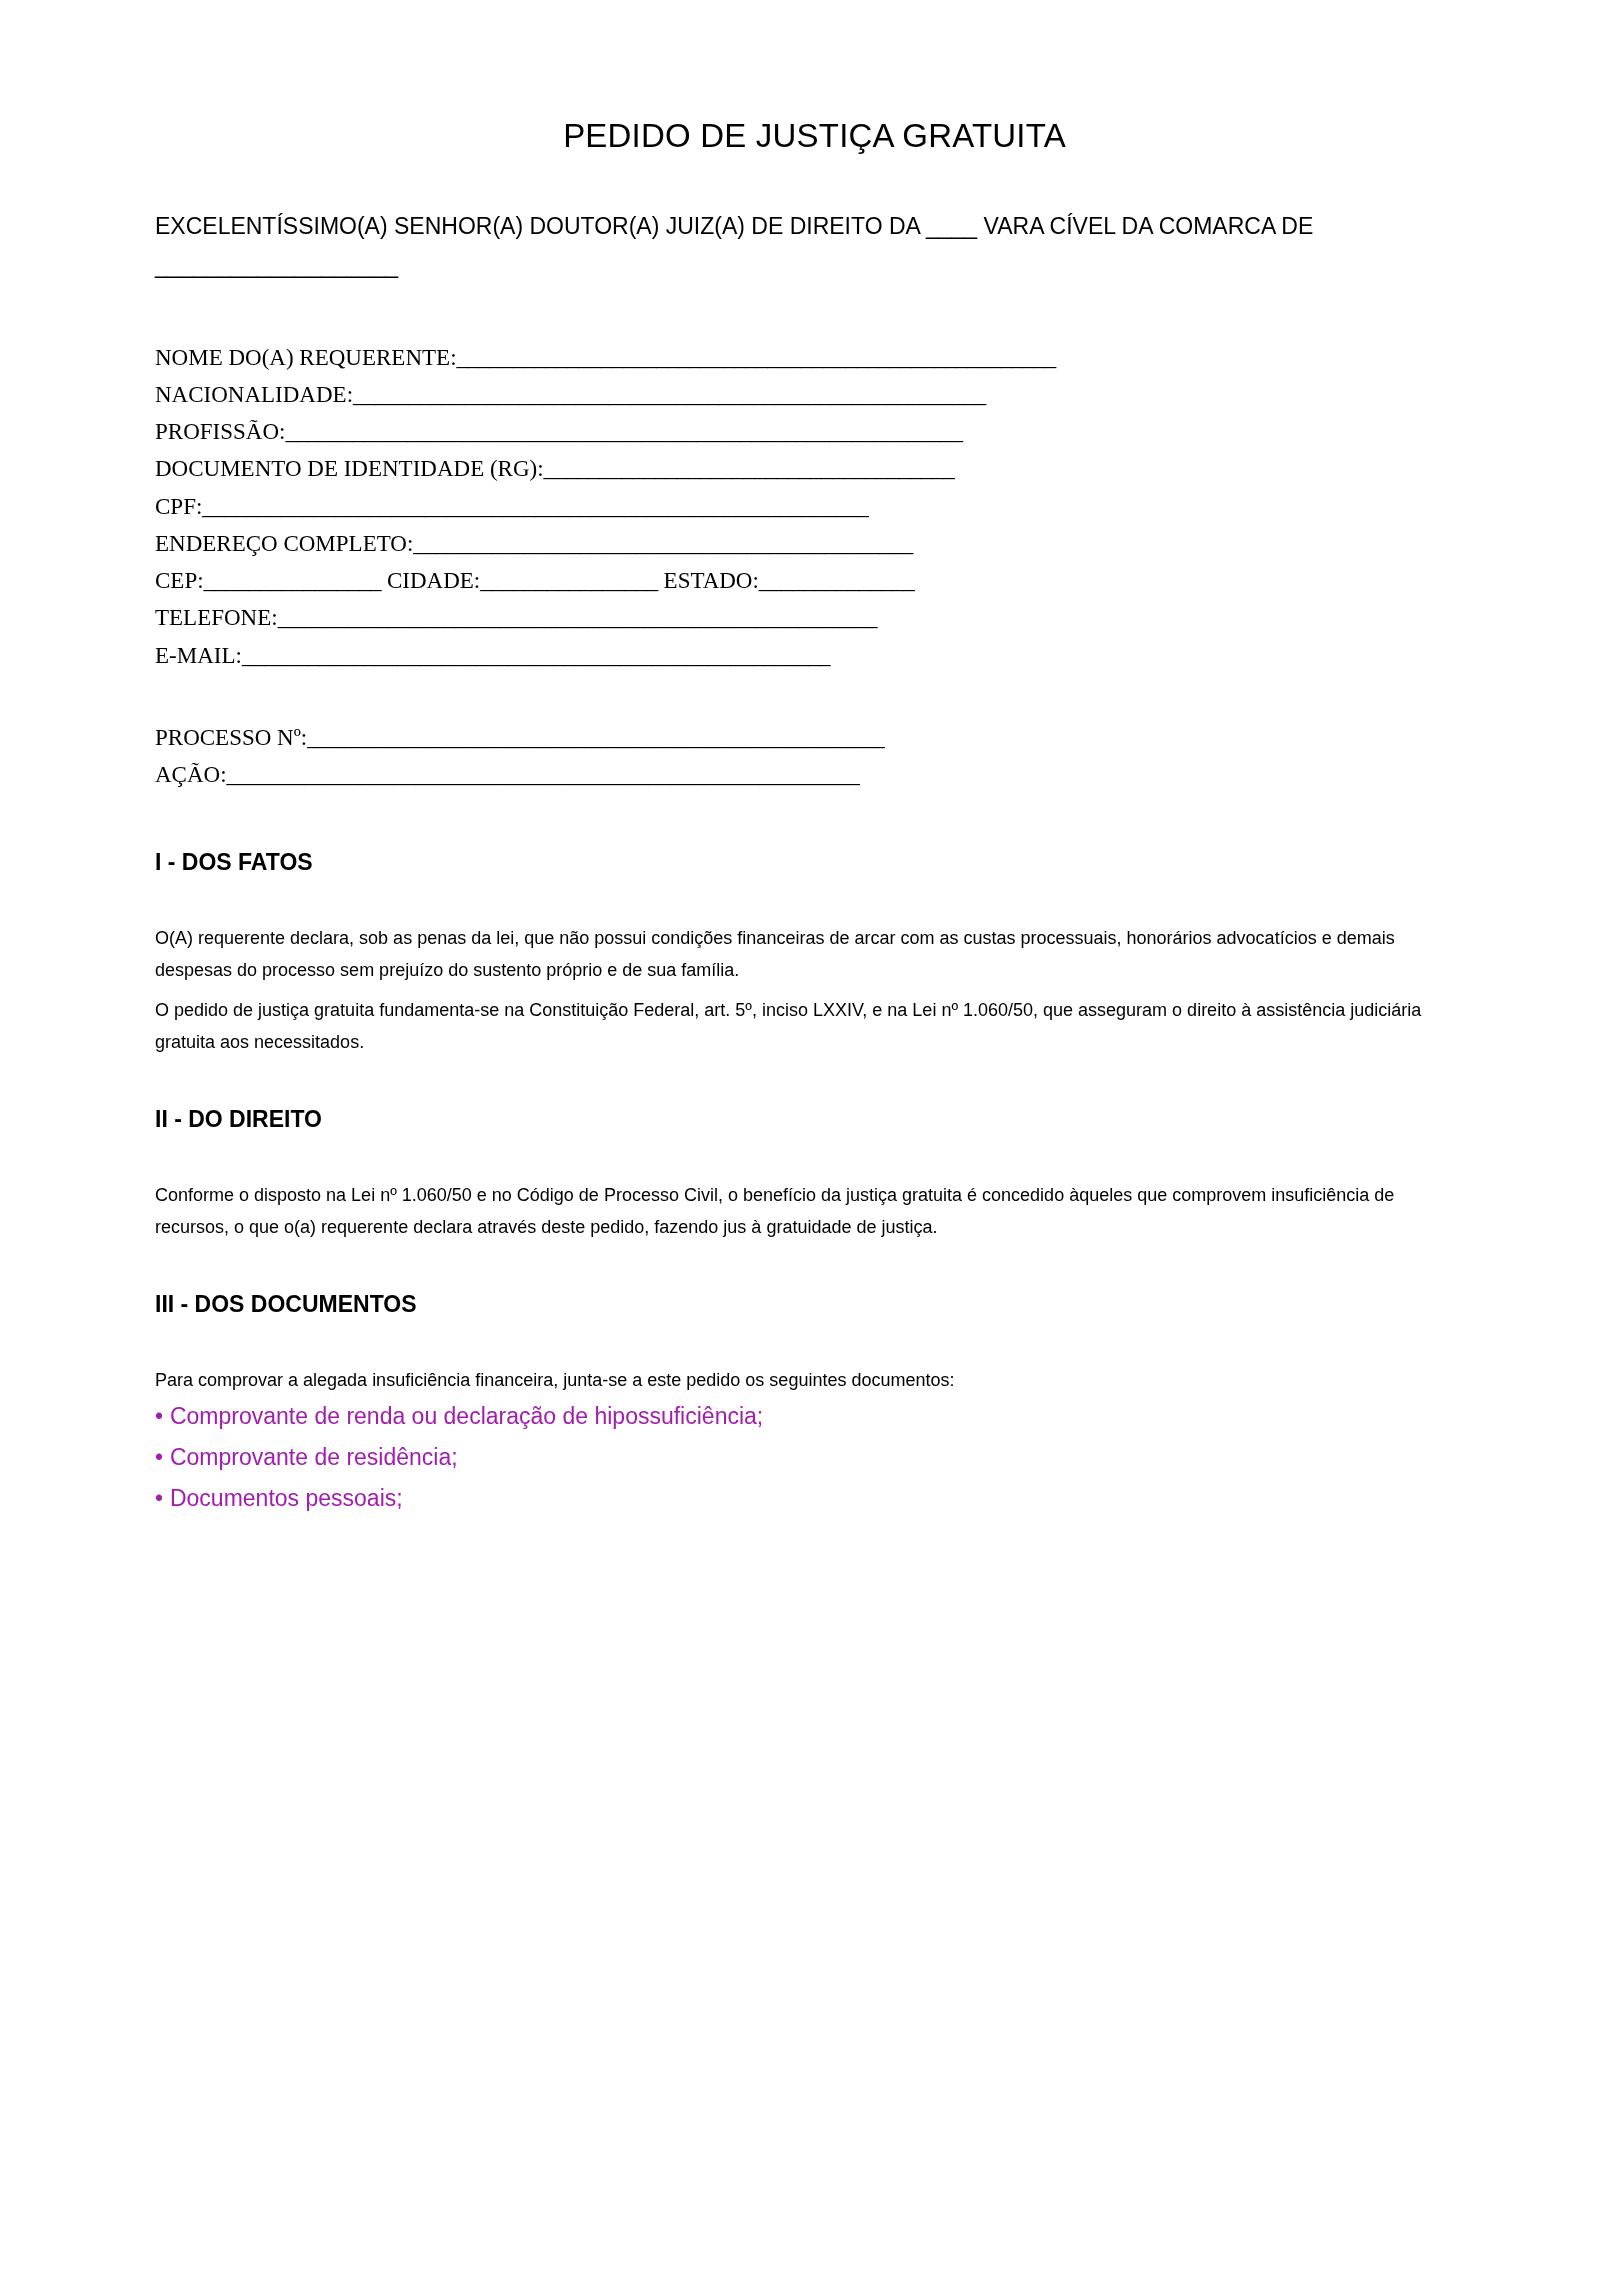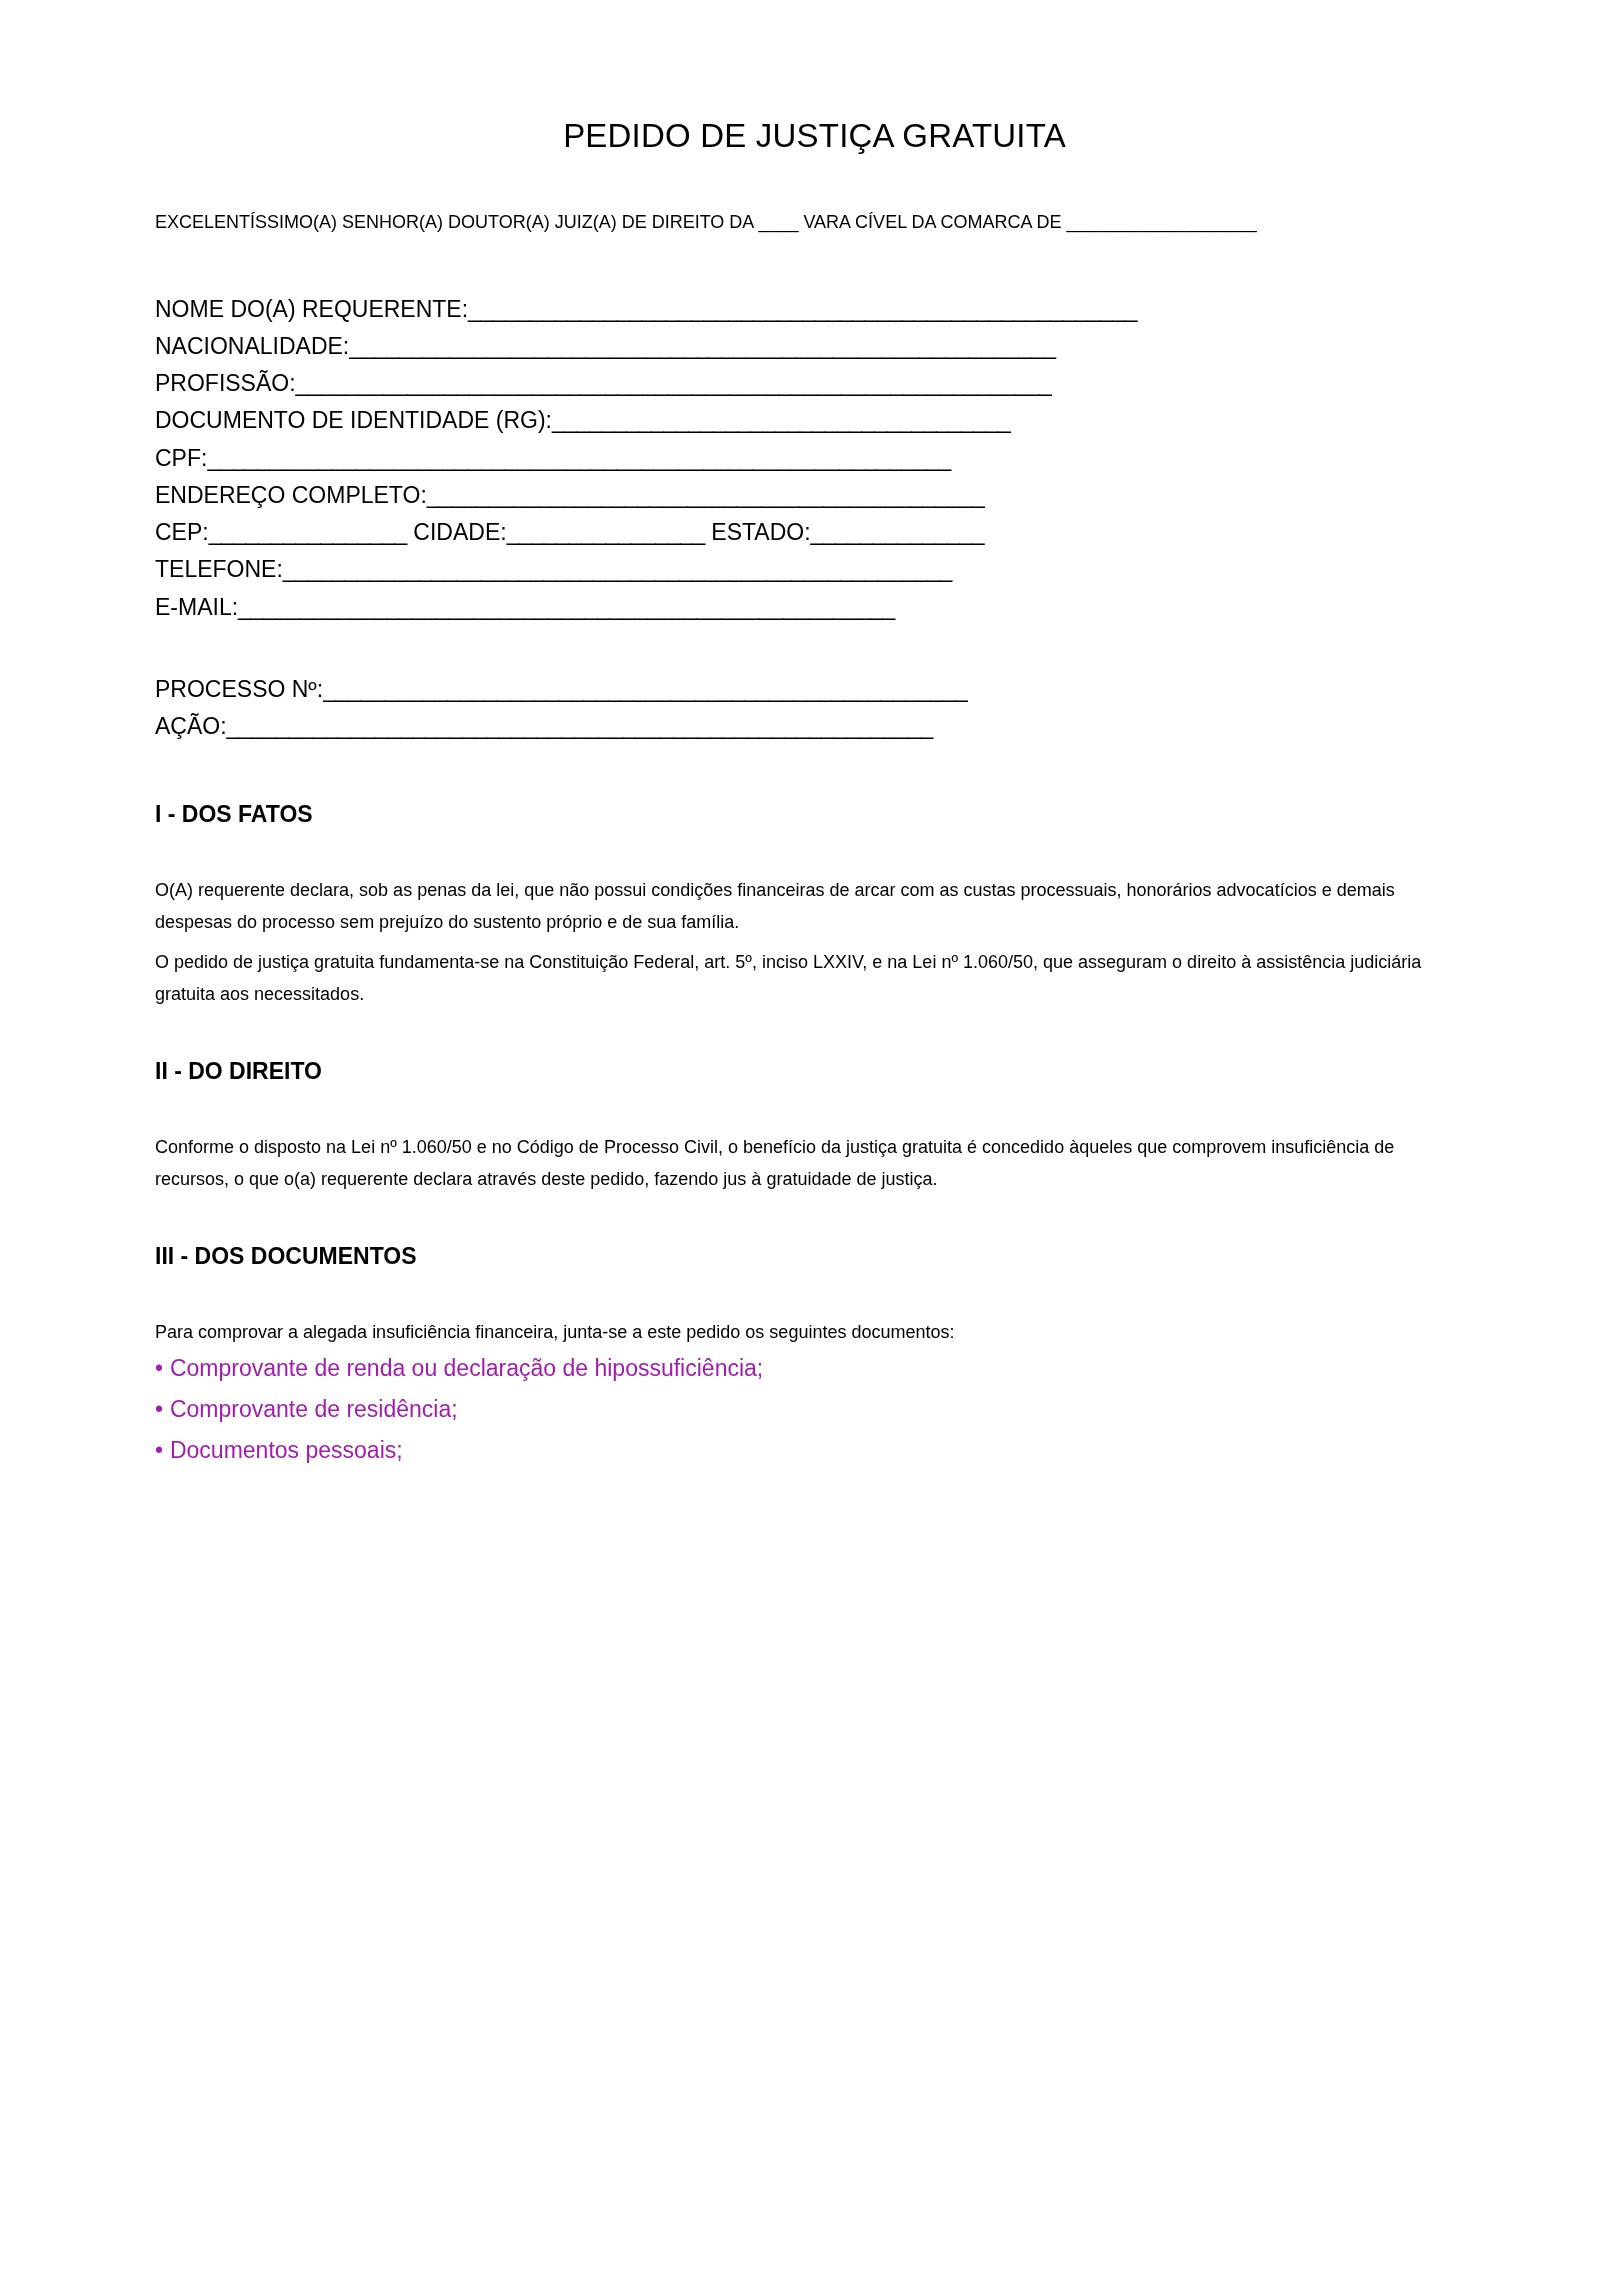--- a/index.html
+++ b/index.html
@@ -30,36 +30,37 @@
     font-size: 33px;
     font-weight: 400;
     letter-spacing: 0.2px;
     margin: 0 0 51px 0;
     line-height: 1.2;
     color: #000;
   }
 
   
   .intro {
-    font-size: 18px;
+    font-size: 23px;
     line-height: 1.72;
     margin: 0 0 53px 0;
     color: #000;
     max-width: 1304px;
   }
 
   
   .form-block {
     margin: 0 0 45px 0;
   }
   .form-row {
     font-size: 23px;
     line-height: 1.62;
     color: #000;
     white-space: nowrap;
+    font-family: Liberation Serif, serif;
   }
   .form-row .fill {
     letter-spacing: -0.4px;
   }
   .form-block.secondary {
     margin: 0 0 51px 0;
   }
 
   
   .section-heading {

